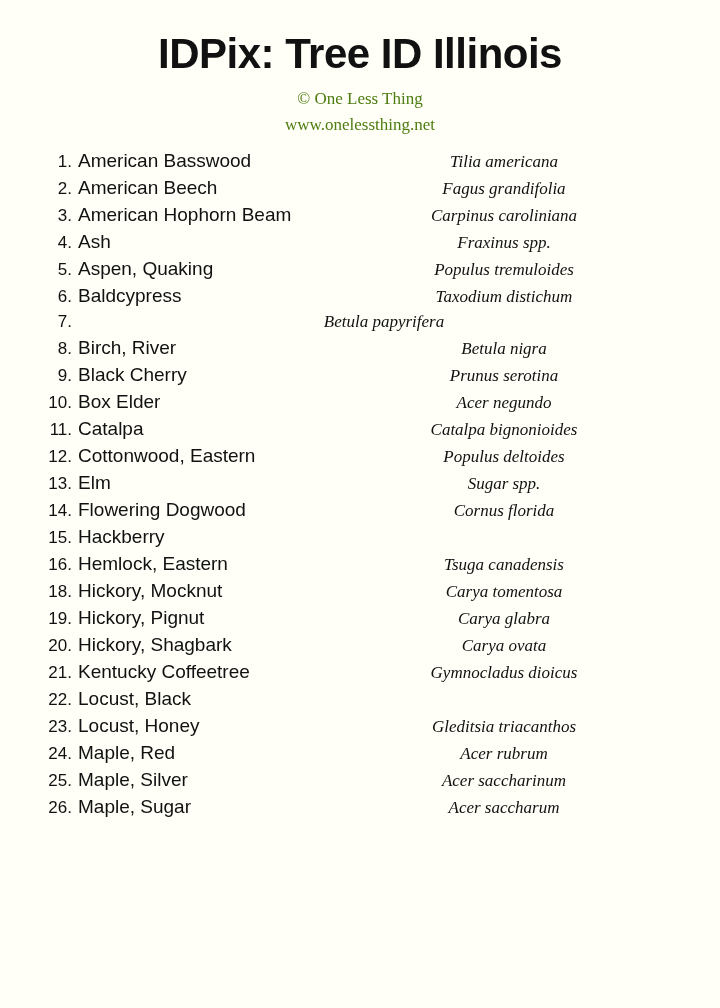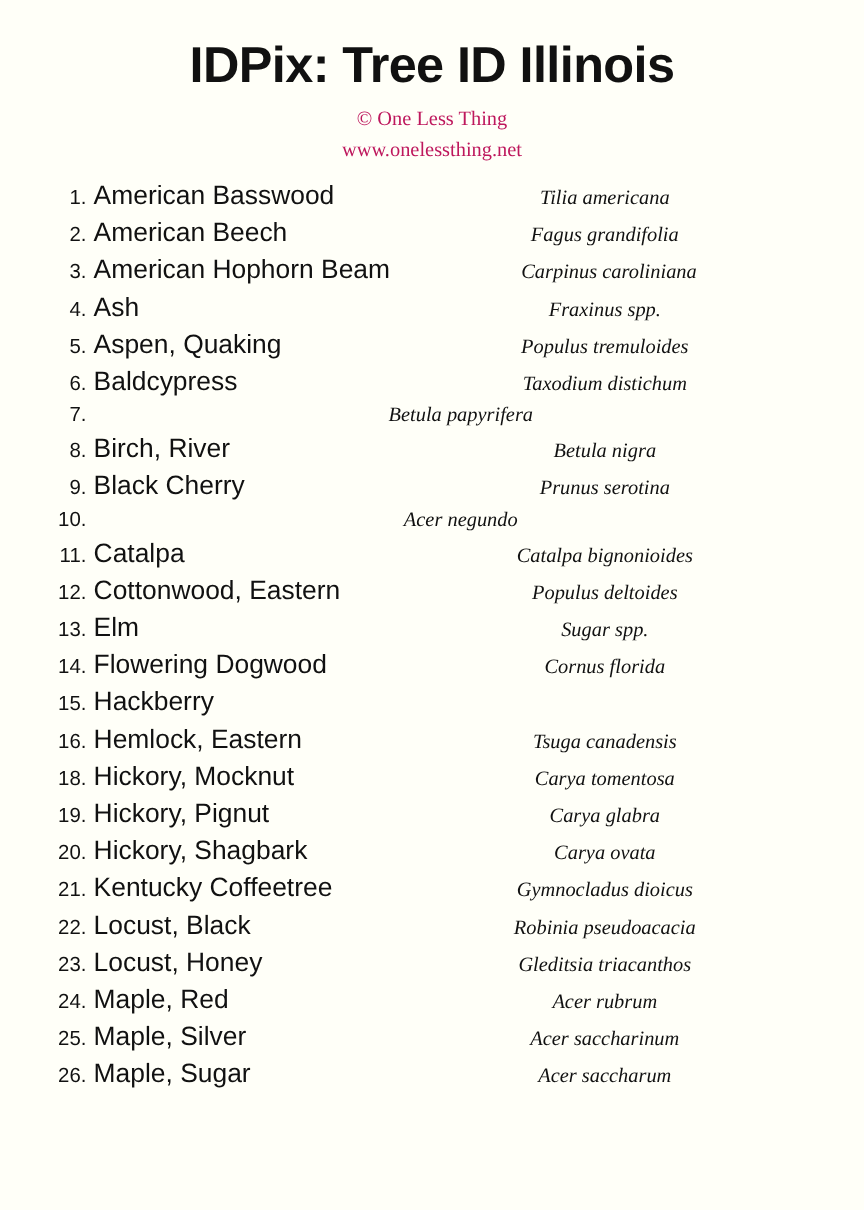--- a/index.html
+++ b/index.html
@@ -24,21 +24,21 @@
       font-size: 42px;
       font-weight: 900;
       font-family: Arial, Helvetica, sans-serif;
       color: #111;
       letter-spacing: -0.5px;
       margin-bottom: 8px;
     }
 
     .subtitle {
       font-size: 17px;
-      color: #be185d;
+      color: #4d7c0f;
       font-family: Georgia, serif;
       line-height: 1.5;
     }
 
     .tree-list {
       width: 100%;
       margin-top: 10px;
     }
 
     .tree-row {
@@ -52,21 +52,21 @@
       font-size: 17px;
       color: #111;
       font-family: Arial, Helvetica, sans-serif;
       min-width: 38px;
       text-align: right;
       padding-right: 6px;
       flex-shrink: 0;
     }
 
     .tree-common {
-      font-size: 22px;
+      font-size: 19px;
       color: #111;
       font-family: Arial, Helvetica, sans-serif;
       min-width: 240px;
       flex-shrink: 0;
     }
 
     .tree-latin {
       font-size: 17px;
       color: #111;
       font-style: italic;
@@ -127,20 +127,21 @@
       <div class="tree-common">Birch, River</div>
       <div class="tree-latin">Betula nigra</div>
     </div>
     <div class="tree-row">
       <div class="tree-number">9.</div>
       <div class="tree-common">Black Cherry</div>
       <div class="tree-latin">Prunus serotina</div>
     </div>
     <div class="tree-row">
       <div class="tree-number">10.</div>
+      <div class="tree-common">Box Elder</div>
       <div class="tree-latin">Acer negundo</div>
     </div>
     <div class="tree-row">
       <div class="tree-number">11.</div>
       <div class="tree-common">Catalpa</div>
       <div class="tree-latin">Catalpa bignonioides</div>
     </div>
     <div class="tree-row">
       <div class="tree-number">12.</div>
       <div class="tree-common">Cottonwood, Eastern</div>
@@ -181,21 +182,20 @@
       <div class="tree-latin">Carya ovata</div>
     </div>
     <div class="tree-row">
       <div class="tree-number">21.</div>
       <div class="tree-common">Kentucky Coffeetree</div>
       <div class="tree-latin">Gymnocladus dioicus</div>
     </div>
     <div class="tree-row">
       <div class="tree-number">22.</div>
       <div class="tree-common">Locust, Black</div>
-      <div class="tree-latin">Robinia pseudoacacia</div>
     </div>
     <div class="tree-row">
       <div class="tree-number">23.</div>
       <div class="tree-common">Locust, Honey</div>
       <div class="tree-latin">Gleditsia triacanthos</div>
     </div>
     <div class="tree-row">
       <div class="tree-number">24.</div>
       <div class="tree-common">Maple, Red</div>
       <div class="tree-latin">Acer rubrum</div>

